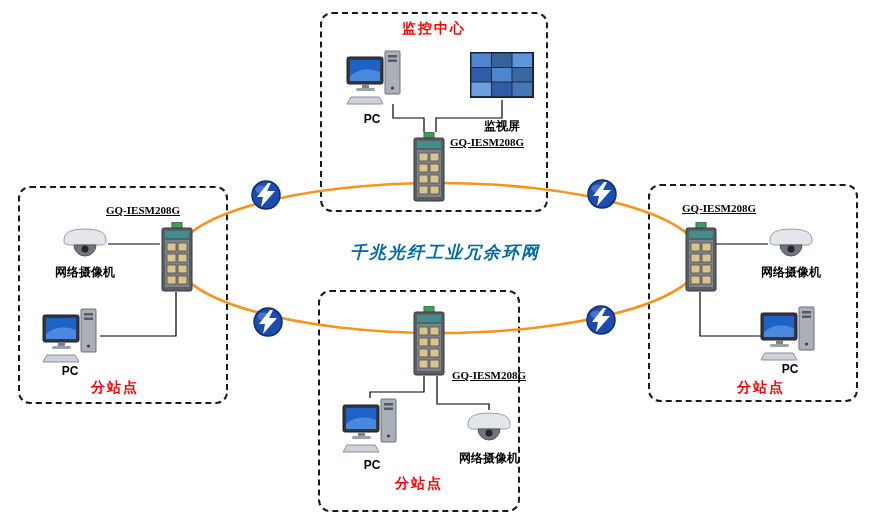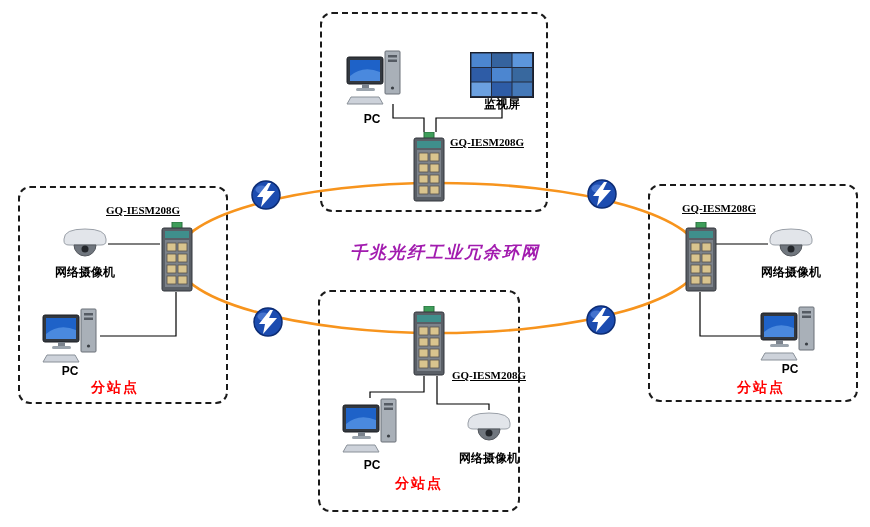--- a/index.html
+++ b/index.html
@@ -22,21 +22,21 @@
   .switch-label {
     position:absolute; z-index:2; font-weight:bold; font-size:11px; color:#000;
     font-family:"Liberation Serif", serif; white-space:nowrap;text-decoration:underline;
   }
   .site-label {
     position:absolute; z-index:2; font-weight:bold; font-size:14px; color:#ff0000;
     text-align:center; letter-spacing:2px;
   }
   .ring-title {
     position:absolute; z-index:2; font-style:italic; font-weight:bold; font-size:17px;
-    color:#a21caf; text-align:center; letter-spacing:2px;
+    color:#0369a1; text-align:center; letter-spacing:2px;
     font-family:"Liberation Serif", serif; white-space:nowrap;
   }
 </style>
 </head>
 <body>
 
 <div class="canvas">
 
   <div class="site-box" style="left:320px; top:12px; width:228px; height:200px;"></div>
   <div class="site-box" style="left:18px; top:186px; width:210px; height:218px;"></div>
@@ -52,20 +52,21 @@
     <polyline points="108,244 160,244" fill="none" stroke="#000" stroke-width="1.2"></polyline>
     <polyline points="100,336 176,336 176,292" fill="none" stroke="#000" stroke-width="1.2"></polyline>
 
     <polyline points="716,244 768,244" fill="none" stroke="#000" stroke-width="1.2"></polyline>
     <polyline points="700,292 700,336 762,336" fill="none" stroke="#000" stroke-width="1.2"></polyline>
 
     <polyline points="424,376 424,392 370,392 370,398" fill="none" stroke="#000" stroke-width="1.2"></polyline>
     <polyline points="437,376 437,404 489,404 489,410" fill="none" stroke="#000" stroke-width="1.2"></polyline>
   </svg>
 
+  <div class="site-label" style="left:362px; top:20px; width:144px;">监控中心</div>
 
   <div class="device" style="left:346px; top:50px;">
     <svg width="58" height="56" viewBox="0 0 58 56">
       <rect x="39" y="1" width="15" height="43" rx="1" fill="#A9B0B8" stroke="#6A7078"></rect>
       <rect x="42" y="5" width="9" height="2.5" fill="#555B63"></rect>
       <rect x="42" y="9.5" width="9" height="2.5" fill="#555B63"></rect>
       <circle cx="46.5" cy="38" r="1.6" fill="#3A3F45"></circle>
       <rect x="1" y="7" width="36" height="27" rx="2" fill="#33383F" stroke="#1C1F24"></rect>
       <rect x="4" y="10" width="30" height="21" fill="#1E62C8"></rect>
       <path d="M4,26 Q17,15 34,22 L34,31 L4,31 Z" fill="#6FAAF0" opacity="0.55"></path>
@@ -83,21 +84,21 @@
       <rect x="22" y="1.5" width="19.5" height="13.5" fill="#35639E"></rect>
       <rect x="42.5" y="1.5" width="19.5" height="13.5" fill="#5C96DC"></rect>
       <rect x="1.5" y="16" width="19.5" height="13.5" fill="#2E5CA6"></rect>
       <rect x="22" y="16" width="19.5" height="13.5" fill="#4C86D0"></rect>
       <rect x="42.5" y="16" width="19.5" height="13.5" fill="#38689E"></rect>
       <rect x="1.5" y="30.5" width="19.5" height="13.5" fill="#6BA0E0"></rect>
       <rect x="22" y="30.5" width="19.5" height="13.5" fill="#2E5CA6"></rect>
       <rect x="42.5" y="30.5" width="19.5" height="13.5" fill="#4478B8"></rect>
     </svg>
   </div>
-  <div class="device-label" style="left:466px; top:96px; width:72px;">监视屏</div>
+  <div class="device-label" style="left:466px; top:118px; width:72px;">监视屏</div>
 
   <div class="device" style="left:412px; top:132px;">
     <svg width="34" height="70" viewBox="0 0 34 70">
       <rect x="12" y="0" width="10" height="7" fill="#3E9E5A" stroke="#2A6E3E"></rect>
       <rect x="2" y="6" width="30" height="63" rx="2" fill="#5A5F66" stroke="#33373C"></rect>
       <rect x="5" y="9" width="24" height="7" fill="#3F8F8C"></rect>
       <rect x="5" y="18" width="24" height="47" fill="#7D838B"></rect>
       <rect x="7" y="21" width="9" height="8" fill="#D9C48E" stroke="#55504A" stroke-width="0.8"></rect>
       <rect x="18" y="21" width="9" height="8" fill="#D9C48E" stroke="#55504A" stroke-width="0.8"></rect>
       <rect x="7" y="32" width="9" height="8" fill="#D9C48E" stroke="#55504A" stroke-width="0.8"></rect>

